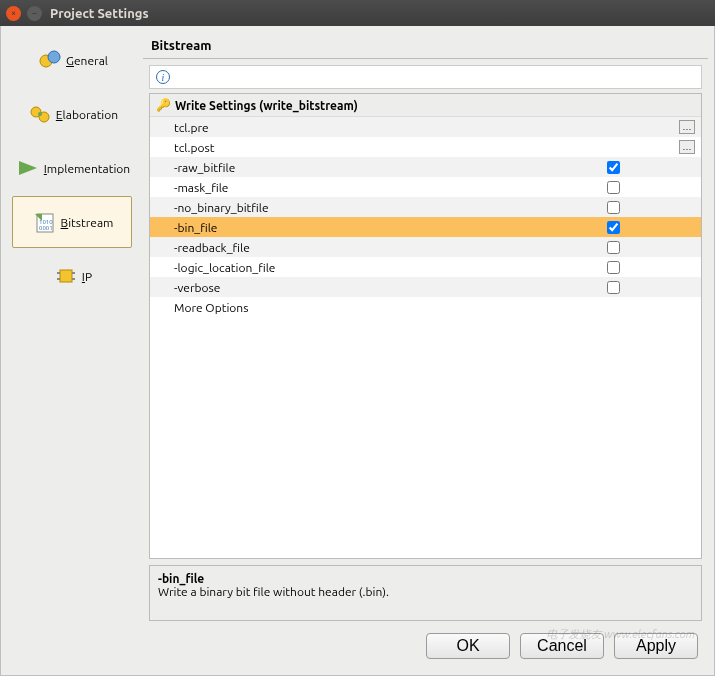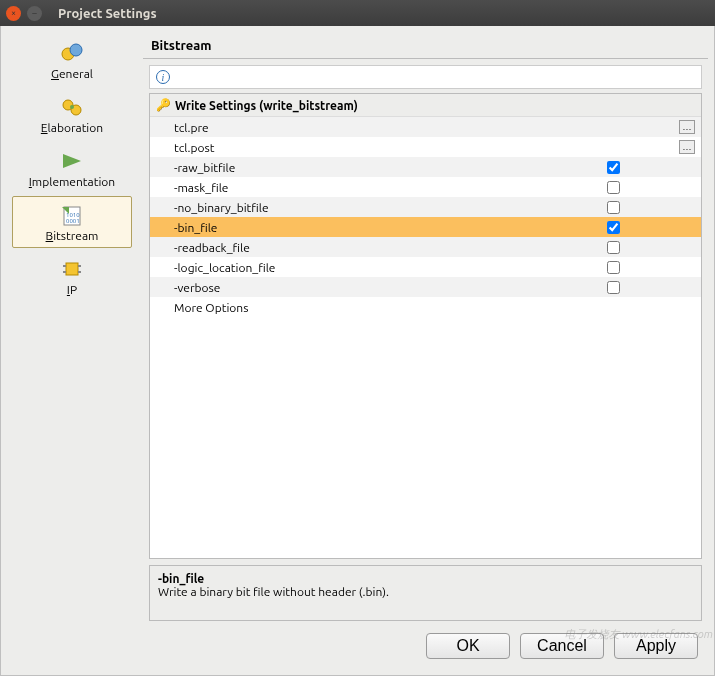--- a/index.html
+++ b/index.html
@@ -20,41 +20,40 @@
     padding: 0 6px;
     gap: 6px;
   }
   .win-btn {
     width: 15px; height: 15px; border-radius: 50%;
     display: inline-flex; align-items: center; justify-content: center;
     font-size: 9px; color: #333;
   }
   .win-close { background: #e95420; }
   .win-min { background: #5c5c5c; }
-  .title-text { color: #dfdbd2; font-weight: bold; font-size: 13px; margin-left: 10px; }
+  .title-text { color: #dfdbd2; font-weight: bold; font-size: 13px; margin-left: 2px; }
   .body {
     display: flex;
     height: calc(100% - 26px);
     background: #ededeb;
     border: 1px solid #bfbfbf;
     border-top: none;
   }
   .sidebar {
     width: 142px;
     padding: 8px 4px;
     display: flex;
     flex-direction: column;
     align-items: center;
     gap: 2px;
   }
   .side-item {
     width: 120px;
     height: 52px;
     display: flex;
-    flex-direction: column;
     align-items: center;
     justify-content: center;
     gap: 2px;
     border: 1px solid transparent;
     border-radius: 2px;
     cursor: pointer;
   }
   .side-item.selected {
     background: #fdf6e5;
     border: 1px solid #b0a060;
@@ -151,21 +150,21 @@
     min-width: 84px;
     height: 26px;
     background: linear-gradient(to bottom, #fafafa, #e5e5e5);
     border: 1px solid #9a9a9a;
     border-radius: 4px;
     font-size: 16px;
     cursor: pointer;
   }
   .watermark {
     position: absolute;
-    right: 2px; bottom: 34px;
+    right: 20px; bottom: 34px;
     color: rgba(120,120,120,0.35);
     font-size: 11px;
     font-style: italic;
     pointer-events: none;
   }
   .key-icon { font-size: 12px; color: #555; }
 </style>
 </head>
 <body>
 

